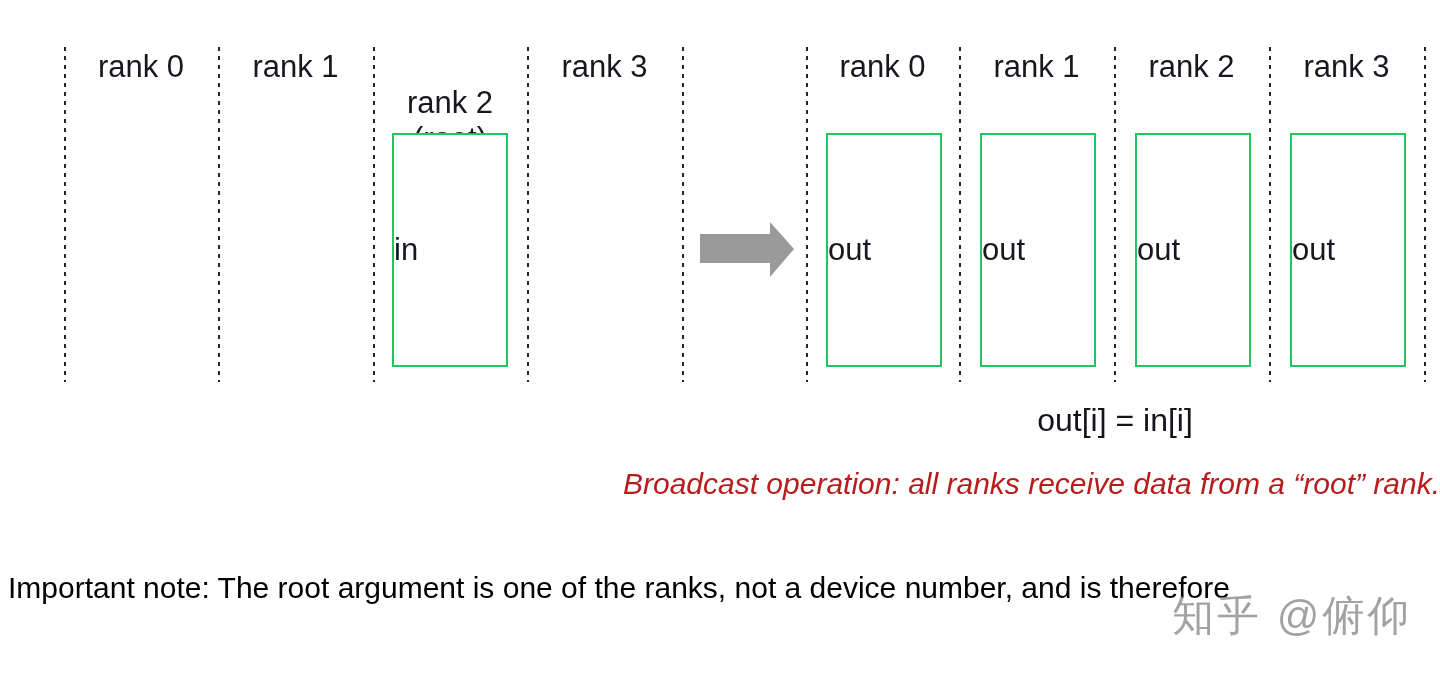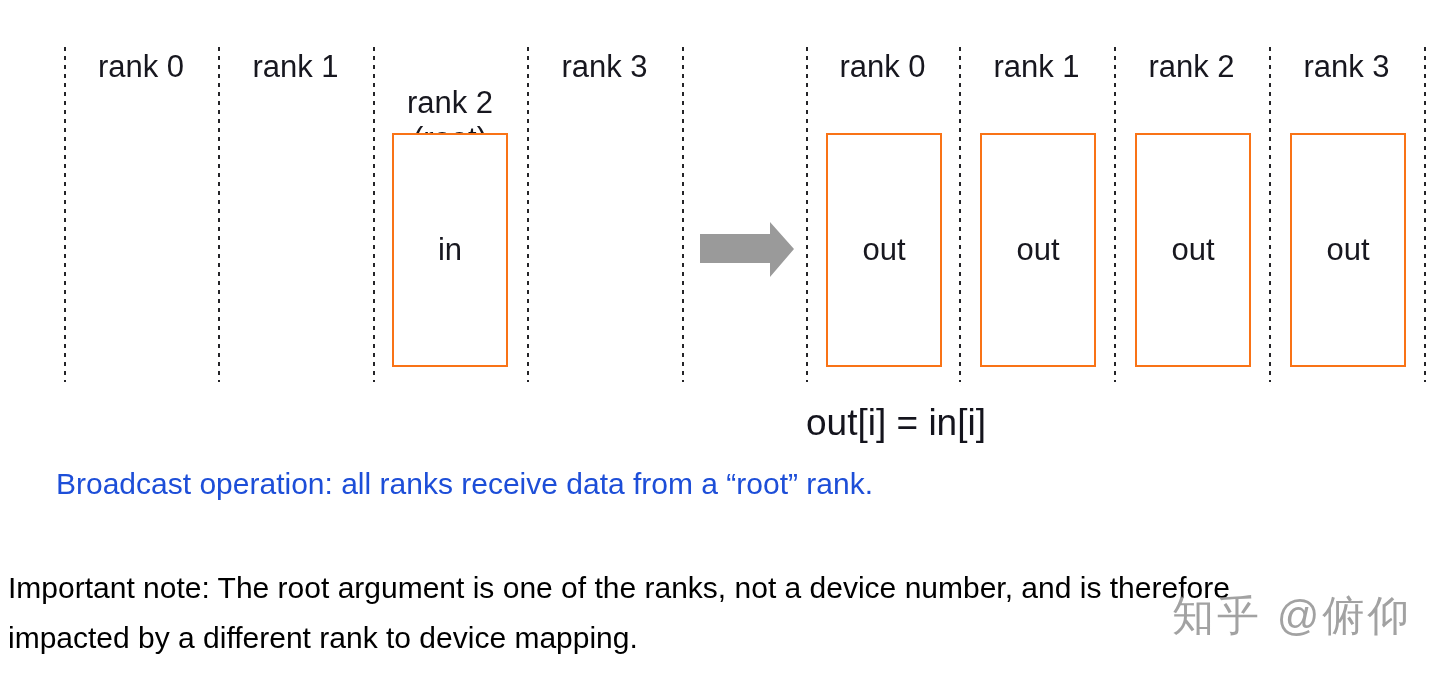--- a/index.html
+++ b/index.html
@@ -25,38 +25,39 @@
     font-size:31px;line-height:36px;
     color:#17171f;
     white-space:pre-line;
   }
   .rank-label .sub{display:block;}
 
   
   .buf-box{
     position:absolute;top:133px;width:116px;height:234px;
     box-sizing:border-box;
-    border:2px solid #f97316;
+    border:2px solid #22c55e;
     background:#ffffff;
-    display:flex;align-items:center;justify-content:center;
+    display:flex;align-items:center;justify-content:flex-start;
     font-size:31px;color:#17171f;
   }
 
   .arrow-wrap{position:absolute;left:698px;top:219px;width:98px;height:61px;}
 
   .formula{
     position:absolute;left:806px;top:402px;width:618px;
-    text-align:left;
-    font-size:37px;color:#14141d;
+    text-align:center;
+    font-size:32px;color:#14141d;
   }
 
   .caption{
     position:absolute;left:56px;top:467px;width:1384px;
-    text-align:left;
-    font-size:30px;color:#1d4ed8;
+    text-align:right;
+    font-style:italic;
+    font-size:30px;color:#b91c1c;
   }
 
   .note{
     position:absolute;left:8px;top:563px;width:1420px;
     font-size:30px;line-height:50px;color:#000000;
   }
 
   .watermark{
     position:absolute;left:1172px;top:588px;
     font-size:42px;letter-spacing:3px;
@@ -122,18 +123,17 @@
       <span>out</span>
     </div>
 
     <div class="formula">out[i] = in[i]</div>
   </div>
 
   <div class="caption">Broadcast operation: all ranks receive data from a “root” rank.</div>
 
   <div class="note">
     <div>Important note: The root argument is one of the ranks, not a device number, and is therefore</div>
-    <div>impacted by a different rank to device mapping.</div>
   </div>
 
   <div class="watermark">知乎 @俯仰</div>
 
 </div>
 
 </body></html>

